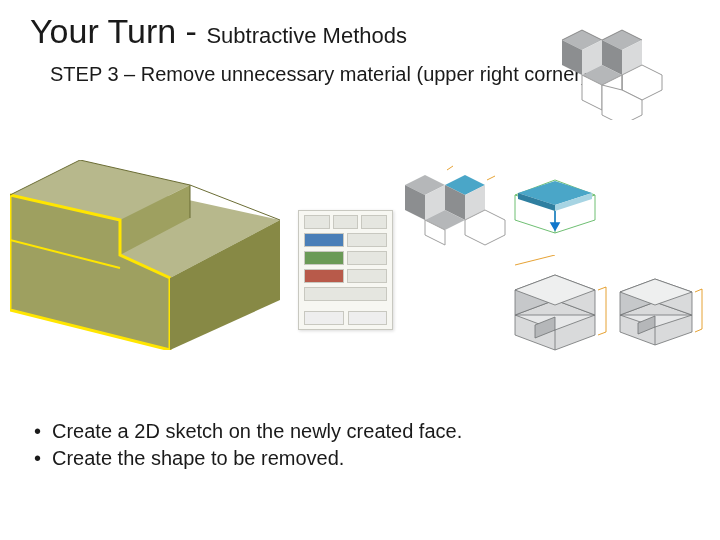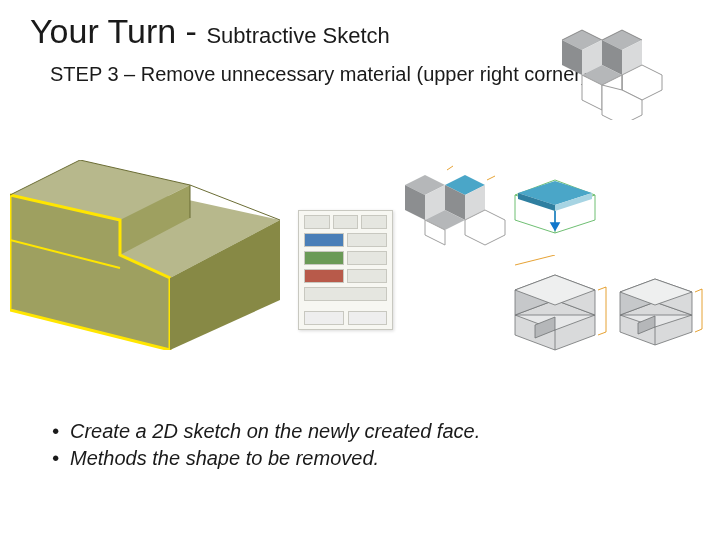--- a/index.html
+++ b/index.html
@@ -25,23 +25,22 @@
   .step-text {
     position: absolute;
     left: 50px;
     top: 62px;
     font-size: 20px;
     color: #1a1a1a;
     line-height: 1.25;
   }
   .bullets {
     position: absolute;
-    left: 48px;
+    left: 30px;
     top: 420px;
-    font-style: italic;
   }
   .bullets li {
     font-size: 20px;
     color: #1a1a1a;
     margin-bottom: 4px;
     list-style: none;
     position: relative;
     padding-left: 22px;
   }
   .bullets li::before {
@@ -129,28 +128,28 @@
     left: 610px;
     top: 260px;
     width: 95px;
     height: 90px;
   }
 </style>
 </head>
 <body>
 
 <div class="title">
-  <span>Your Turn - </span><span class="title-sub">Subtractive Sketch</span>
+  <span>Your Turn - </span><span class="title-sub">Subtractive Methods</span>
 </div>
 
 <div class="step-text">STEP 3 – Remove unnecessary material (upper right corner)</div>
 
 <ul class="bullets">
   <li>Create a 2D sketch on the newly created face.</li>
-  <li>Methods the shape to be removed.</li>
+  <li>Create the shape to be removed.</li>
 </ul>
 
 <svg class="hex-cluster" viewBox="0 0 130 110">
 
   <g>
 
     <polygon points="20,30 40,20 60,30 40,40" fill="#b5b7b9"></polygon>
     <polygon points="60,30 80,20 100,30 80,40" fill="#b5b7b9"></polygon>
 
     <polygon points="20,30 40,40 40,65 20,55" fill="#8c8e90"></polygon>

